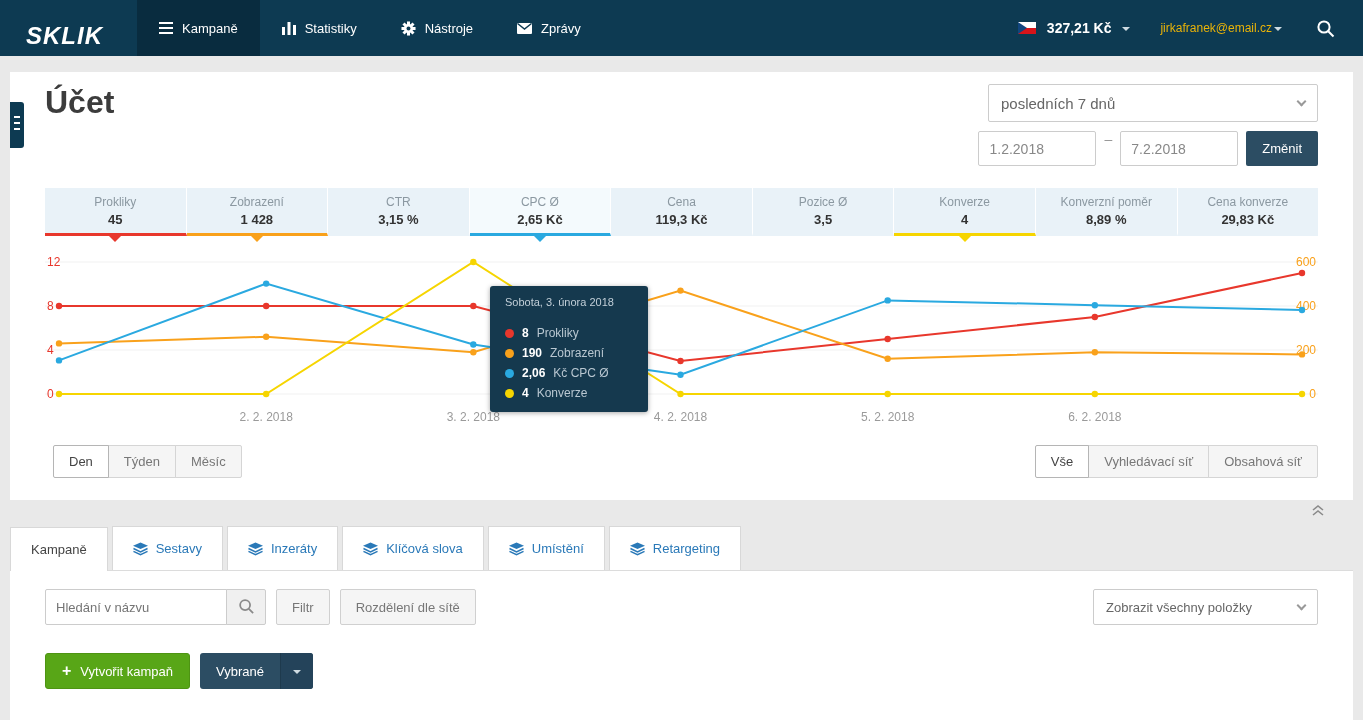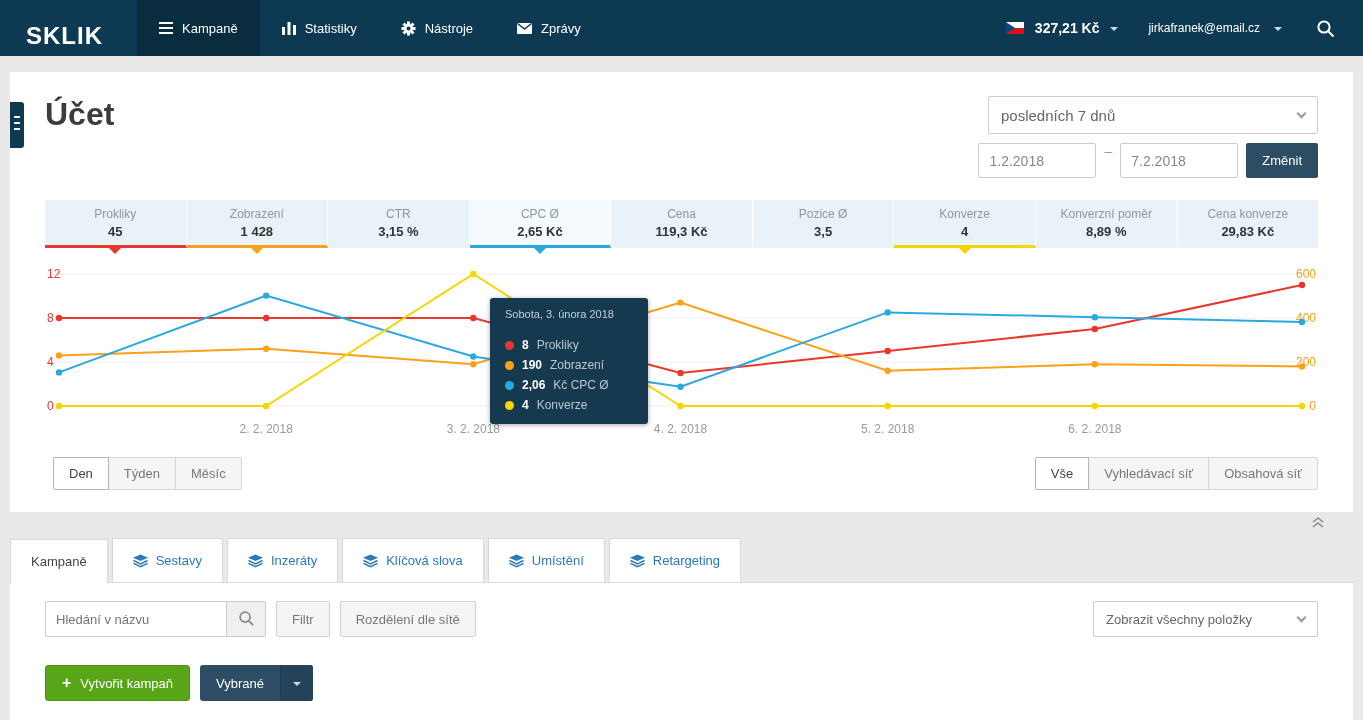--- a/index.html
+++ b/index.html
@@ -1,36 +1,36 @@
 <!DOCTYPE html>
 <html><head>
 <meta charset="utf-8">
 <style>
   * { margin:0; padding:0; box-sizing:border-box; }
   body { font-family:"Liberation Sans","DejaVu Sans",sans-serif; }
   .app { width:1363px; height:720px; overflow:hidden; background:#e9e9e9; }
 
   
   .navbar { height:56px; background:#0d3a52; display:flex; align-items:stretch; color:#fff; }
-  .brand { display:flex; align-items:center; font-size:24px; font-weight:bold; 
+  .brand { display:flex; align-items:center; font-size:24px; font-weight:bold; font-style:italic;
            letter-spacing:1px; padding:16px 34px 0 26px; cursor:pointer; }
   .nav-items { display:flex; }
   .nav-item { display:flex; align-items:center; gap:9px; padding:0 22px; font-size:13px; cursor:pointer; }
   .nav-item.active { background:#092c3f; }
   .nicon { display:flex; align-items:center; }
   .nav-right { margin-left:auto; display:flex; align-items:center; gap:30px; padding-right:24px; }
   .balance { display:flex; align-items:center; gap:11px; font-size:14px; font-weight:bold; cursor:pointer; }
-  .user { display:flex; align-items:center; gap:14px; font-size:12px; color:#ffffff; cursor:pointer; }
+  .user { display:flex; align-items:center; gap:2px; font-size:12px; color:#eab308; cursor:pointer; }
   .caret-w { width:0; height:0; border-left:4px solid transparent; border-right:4px solid transparent;
              border-top:4px solid #cfdbe2; margin-top:2px; }
   .nav-search { display:flex; align-items:center; padding:0 4px; cursor:pointer; }
 
   
   .page { padding:16px 10px 0; }
-  .card { background:#fff; position:relative; padding-top:24px; }
+  .card { background:#fff; position:relative; padding-top:12px; }
   .side-tab { position:absolute; left:0; top:30px; width:14px; height:46px; background:#0d3a52;
               border-radius:0 3px 3px 0; display:flex; align-items:center; justify-content:center; cursor:pointer; }
 
   .card-header { display:flex; justify-content:space-between; margin:0 35px 16px; min-height:88px; }
   .page-title { font-size:32px; font-weight:bold; color:#3c3c3c; }
   .header-controls { display:flex; flex-direction:column; align-items:flex-end; gap:9px; }
   .sel { width:330px; height:38px; border:1px solid #ccc; border-radius:2px; background:#fff;
          display:flex; align-items:center; justify-content:space-between; padding:0 12px;
          font-size:15px; color:#666; cursor:pointer; }
   .chev { width:7px; height:7px; border-left:2px solid #999; border-bottom:2px solid #999;

